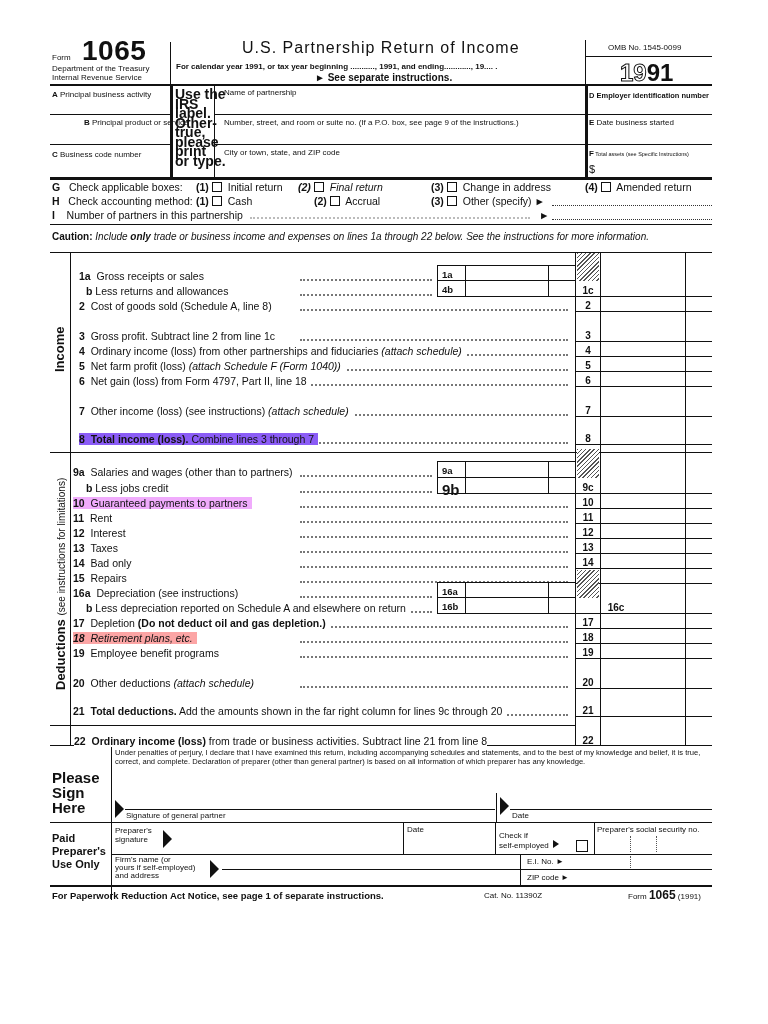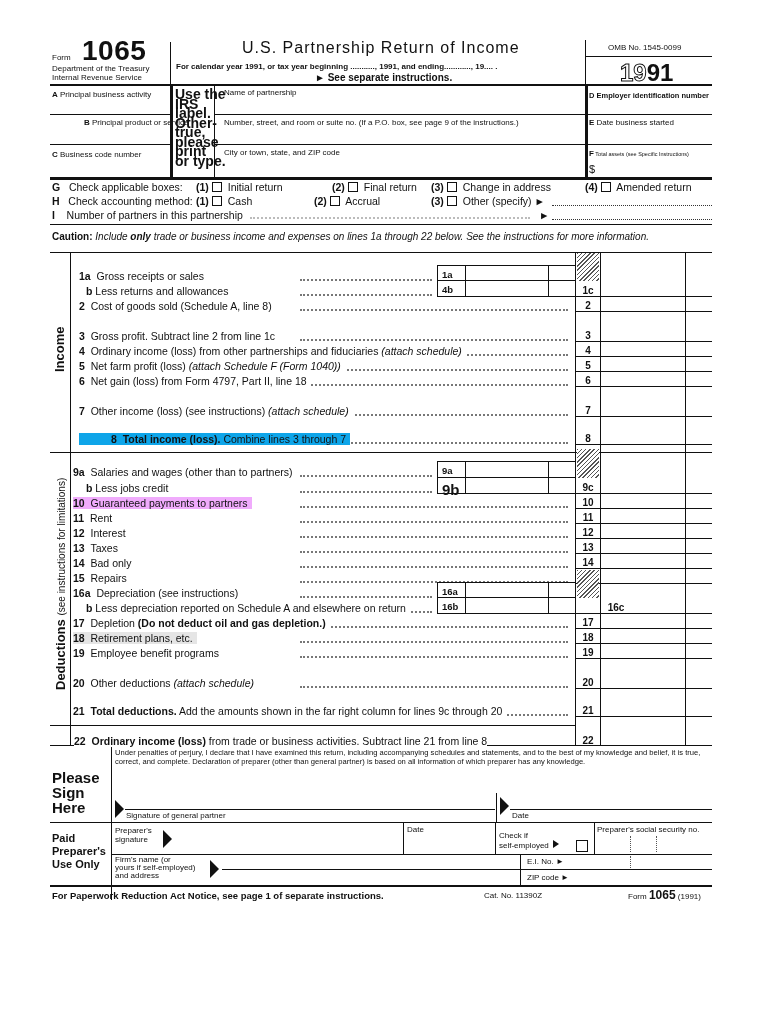--- a/index.html
+++ b/index.html
@@ -93,21 +93,21 @@
   <div class="field" style="left:598px;top:160px;width:113px;height:16px;"></div>
 </div>
 
 <div class="hl" style="left:50px;top:177px;width:662px;height:3px;"></div>
 
 <div>
   <div class="row" style="left:52px;top:181px;">
     <span class="b">G</span>&nbsp;&nbsp;&nbsp;<span>Check applicable boxes:</span>
   </div>
   <div class="row" style="left:196px;top:181px;"><span class="b">(1)</span><span class="cb"></span> <span>Initial return</span></div>
-  <div class="row" style="left:332px;top:181px;"><span class="b">(2)</span><span class="cb"></span> <span>Final return</span></div>
+  <div class="row" style="left:298px;top:181px;font-style:italic;"><span class="b">(2)</span><span class="cb"></span> <span>Final return</span></div>
   <div class="row" style="left:431px;top:181px;"><span class="b">(3)</span><span class="cb"></span> <span>Change in address</span></div>
   <div class="row" style="left:585px;top:181px;"><span class="b">(4)</span><span class="cb"></span> <span>Amended return</span></div>
 
   <div class="row" style="left:52px;top:195px;">
     <span class="b">H</span>&nbsp;&nbsp;&nbsp;<span>Check accounting method:</span>
   </div>
   <div class="row" style="left:196px;top:195px;"><span class="b">(1)</span><span class="cb"></span> <span>Cash</span></div>
   <div class="row" style="left:314px;top:195px;"><span class="b">(2)</span><span class="cb"></span> <span>Accrual</span></div>
   <div class="row" style="left:431px;top:195px;"><span class="b">(3)</span><span class="cb"></span> <span>Other (specify) ►</span></div>
   <div class="dots" style="left:552px;top:205px;width:160px;border-bottom-width:1px;"></div>
@@ -197,21 +197,21 @@
     <div class="hl" style="left:575px;top:386px;width:137px;"></div>
     <div class="lnum" style="left:577px;top:375px;">6</div>
     <div class="field" style="left:601px;top:372px;width:84px;height:14px;"></div>
     <div class="field" style="left:686px;top:372px;width:26px;height:14px;"></div>
     <div class="rowtext" style="left: 79px; top: 405px; background: rgb(255, 255, 255); z-index: 1; padding-right: 4px;"><span class="b">7</span> &nbsp;<span>Other income (loss) (see instructions)</span> <span class="i">(attach schedule)</span></div>
     <div class="dots" style="left:300px;top:414px;width:268px;border-bottom-color:#777;background:#fff;z-index:0;"></div>
     <div class="hl" style="left:575px;top:416px;width:137px;"></div>
     <div class="lnum" style="left:577px;top:405px;">7</div>
     <div class="field" style="left:601px;top:402px;width:84px;height:14px;"></div>
     <div class="field" style="left:686px;top:402px;width:26px;height:14px;"></div>
-    <div class="rowtext" style="left: 79px; top: 433px; background: #0ea5e9; z-index: 1; padding-right: 4px; padding-left: 32px;"><span class="b">8</span> &nbsp;<span class="b">Total income (loss).</span><span> Combine lines 3 through 7</span></div>
+    <div class="rowtext" style="left: 79px; top: 433px; background: #8b5cf6; z-index: 1; padding-right: 4px;"><span class="b">8</span> &nbsp;<span class="b">Total income (loss).</span><span> Combine lines 3 through 7</span></div>
     <div class="dots" style="left:300px;top:442px;width:268px;border-bottom-color:#777;background:#fff;z-index:0;"></div>
     <div class="hl" style="left:575px;top:444px;width:137px;"></div>
     <div class="lnum" style="left:577px;top:433px;">8</div>
     <div class="field" style="left:601px;top:430px;width:84px;height:14px;"></div>
     <div class="field" style="left:686px;top:430px;width:26px;height:14px;"></div>
   </div>
 <div id="deduction-rows">
     <div class="rowtext" style="left: 73px; top: 466px; background: rgb(255, 255, 255); z-index: 1; padding-right: 4px;"><span class="b">9a</span> &nbsp;<span>Salaries and wages (other than to partners)</span></div>
     <div class="dots" style="left:300px;top:475px;width:132px;border-bottom-color:#777;background:#fff;z-index:0;"></div>
     <div class="hl" style="left:437px;top:461px;width:138px;"></div>
@@ -291,21 +291,21 @@
     <div class="hl" style="left:575px;top:613px;width:137px;"></div>
     <div class="lnum" style="left:577px;top:602px;margin-left:28px;">16c</div>
     <div class="field" style="left:601px;top:599px;width:84px;height:14px;"></div>
     <div class="field" style="left:686px;top:599px;width:26px;height:14px;"></div>
     <div class="rowtext" style="left: 73px; top: 617px; background: rgb(255, 255, 255); z-index: 1; padding-right: 4px;"><span class="b">17</span> &nbsp;<span>Depletion </span><span class="b">(Do not deduct oil and gas depletion.)</span></div>
     <div class="dots" style="left:300px;top:626px;width:268px;border-bottom-color:#777;background:#fff;z-index:0;"></div>
     <div class="hl" style="left:575px;top:628px;width:137px;"></div>
     <div class="lnum" style="left:577px;top:617px;">17</div>
     <div class="field" style="left:601px;top:614px;width:84px;height:14px;"></div>
     <div class="field" style="left:686px;top:614px;width:26px;height:14px;"></div>
-    <div class="rowtext" style="left: 73px; top: 632px; background: #e5e5e5; z-index: 1; padding-right: 4px;"><span class="b">18</span> &nbsp;<span>Retirement plans, etc.</span></div>
+    <div class="rowtext" style="left: 73px; top: 632px; background: #fca5a5; z-index: 1; padding-right: 4px; font-style: italic;"><span class="b">18</span> &nbsp;<span>Retirement plans, etc.</span></div>
     <div class="dots" style="left:300px;top:641px;width:268px;border-bottom-color:#777;background:#fff;z-index:0;"></div>
     <div class="hl" style="left:575px;top:643px;width:137px;"></div>
     <div class="lnum" style="left:577px;top:632px;">18</div>
     <div class="field" style="left:601px;top:629px;width:84px;height:14px;"></div>
     <div class="field" style="left:686px;top:629px;width:26px;height:14px;"></div>
     <div class="rowtext" style="left: 73px; top: 647px; background: rgb(255, 255, 255); z-index: 1; padding-right: 4px;"><span class="b">19</span> &nbsp;<span>Employee benefit programs</span></div>
     <div class="dots" style="left:300px;top:656px;width:268px;border-bottom-color:#777;background:#fff;z-index:0;"></div>
     <div class="hl" style="left:575px;top:658px;width:137px;"></div>
     <div class="lnum" style="left:577px;top:647px;">19</div>
     <div class="field" style="left:601px;top:644px;width:84px;height:14px;"></div>

